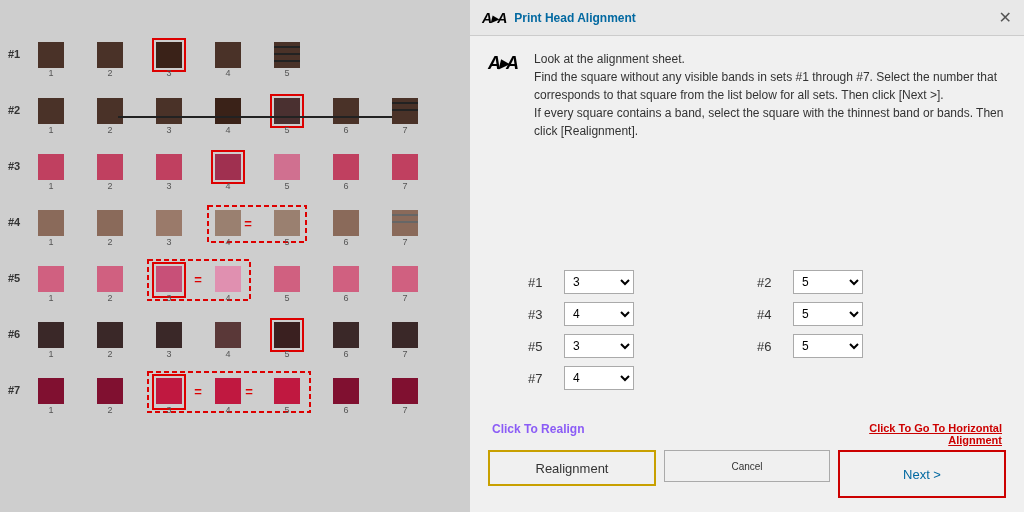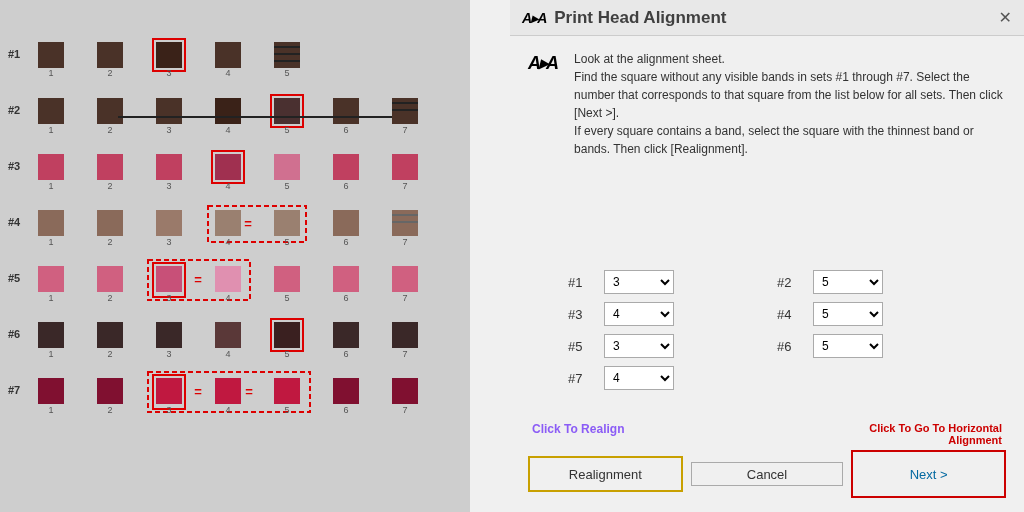--- a/index.html
+++ b/index.html
@@ -13,21 +13,20 @@
       display: flex;
     }
 
     
     .right-panel {
       width: 554px;
       height: 512px;
       background: #f0f0f0;
       display: flex;
       flex-direction: column;
-      padding-left: 40px;
     }
 
     .dialog-header {
       display: flex;
       align-items: center;
       justify-content: space-between;
       background: #e8e8e8;
       border-bottom: 1px solid #ccc;
       padding: 8px 12px;
       height: 36px;
@@ -40,23 +39,23 @@
     }
 
     .dialog-title-icon {
       font-size: 14px;
       font-weight: bold;
       font-style: italic;
       letter-spacing: -1px;
     }
 
     .dialog-title-text {
-      font-size: 17px;
+      font-size: 12px;
       font-weight: 600;
-      color: #404040;
+      color: #0369a1;
     }
 
     .close-btn {
       font-size: 16px;
       cursor: pointer;
       color: #555;
       background: none;
       border: none;
       line-height: 1;
     }
@@ -137,45 +136,46 @@
       font-size: 12px;
       font-weight: bold;
     }
 
     .footer-label-right {
       color: #cc0000;
       font-size: 11px;
       font-weight: bold;
       text-align: right;
       max-width: 140px;
+      text-decoration: underline;
     }
 
     .footer-buttons {
       display: flex;
       gap: 8px;
-      align-items: center;
+      align-items: flex-start;
     }
 
     .btn-realign {
       flex: 1;
       height: 36px;
       background: #f0f0f0;
       border: 2px solid #c8a000;
       cursor: pointer;
       font-size: 13px;
       color: #333;
     }
 
     .btn-cancel {
       flex: 1;
-      height: 24px;
+      height: 32px;
       background: #f0f0f0;
       border: 1px solid #aaa;
       cursor: pointer;
-      font-size: 13px;
+      font-size: 10px;
       color: #333;
     }
 
     .btn-next {
       flex: 1;
       height: 48px;
       background: #f0f0f0;
       border: 2px solid #cc0000;
       cursor: pointer;
       font-size: 13px;

